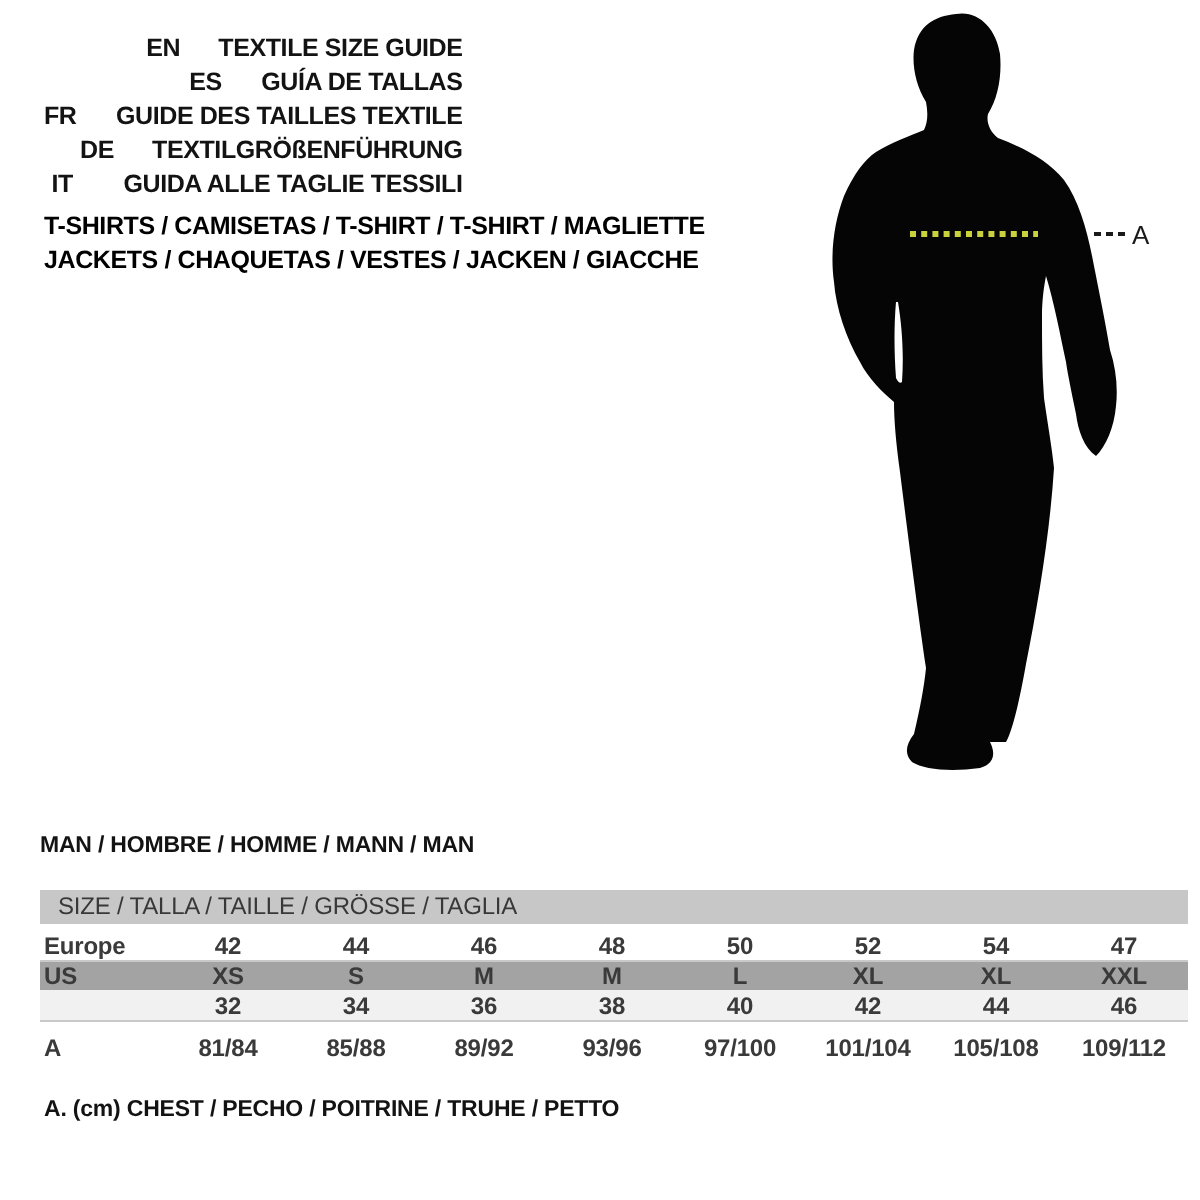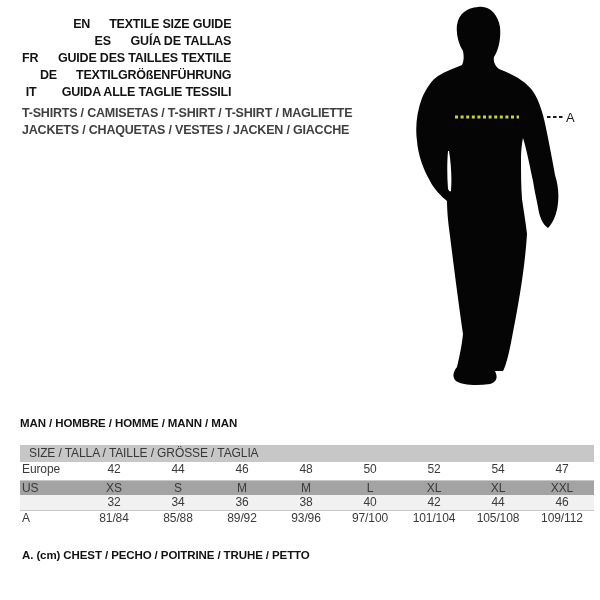--- a/index.html
+++ b/index.html
@@ -10,35 +10,35 @@
   }
 
   
   .lang-list { position:absolute; left:22px; top:16px; }
   .lang-row { display:flex; height:16.8px; align-items:center;
               font-weight:bold; font-size:12.5px; color:#131313; letter-spacing:-0.2px;justify-content:flex-end; }
   .lang-code { width:36px; }
 
   
   .categories { position:absolute; left:22px; top:105px; font-weight:bold;
-                font-size:12.5px; line-height:16.5px; color:#404040; letter-spacing:-0.2px; }
+                font-size:12.5px; line-height:16.5px; color:#000000; letter-spacing:-0.2px; }
 
   
   .figure-svg { position:absolute; left:400px; top:0px; }
 
   
   .section-title { position:absolute; left:20px; top:417px;
                    font-size:11.5px; font-weight:bold; color:#131313; letter-spacing:-0.1px; }
 
   
   .size-table { position:absolute; left:20px; top:445px; width:574px;
                 font-size:12px; color:#3a3a3a; letter-spacing:-0.1px; }
   .t-header { height:17px; line-height:17px; background:#c7c7c7;
               padding-left:9px; color:#383838; }
-  .t-row { display:flex; align-items:flex-start; }
+  .t-row { display:flex; align-items:flex-end;font-weight:bold; }
   .row-europe { height:18px; }
   .row-us    { height:15px; background:#a3a3a3; border-top:1px solid #c9c9c9; }
   .row-blank { height:15px; background:#f1f1f1; }
   .row-a     { height:21px; border-top:1px solid #c9c9c9; }
   .t-label { width:62px; padding-left:2px; }
   .t-cell { flex:1; text-align:center; }
 
   
   .footnote { position:absolute; left:22px; top:549px;
               font-size:11.5px; font-weight:bold; color:#131313; letter-spacing:-0.1px; }

